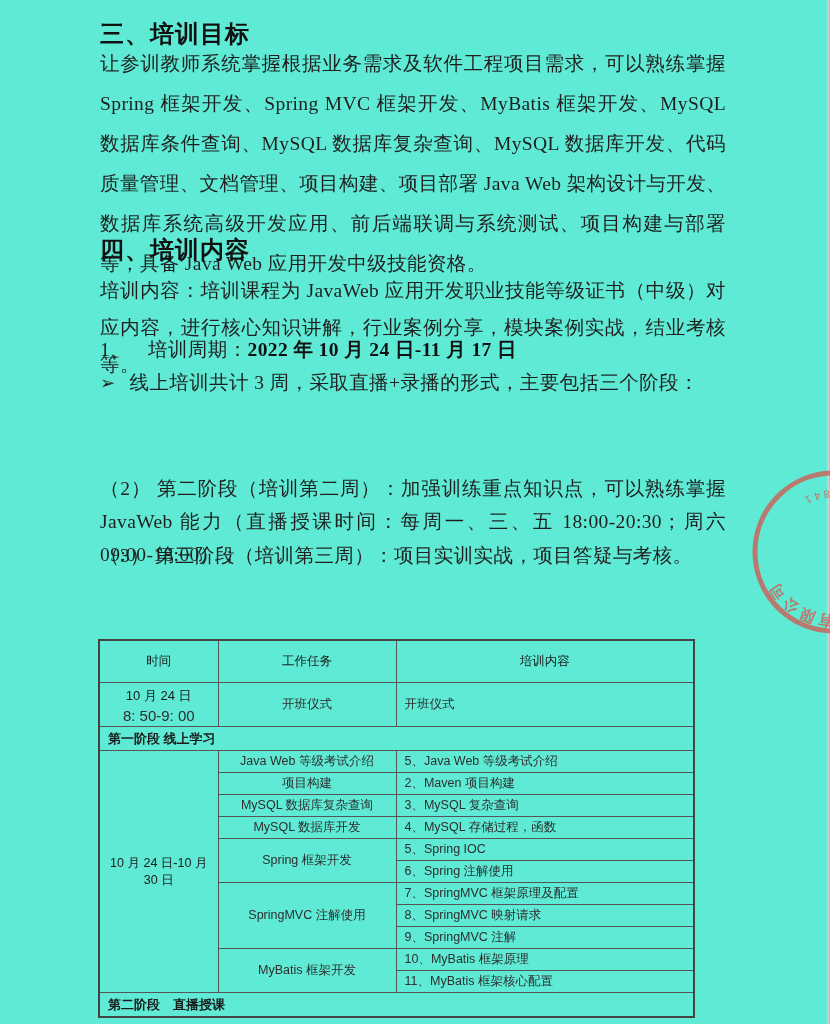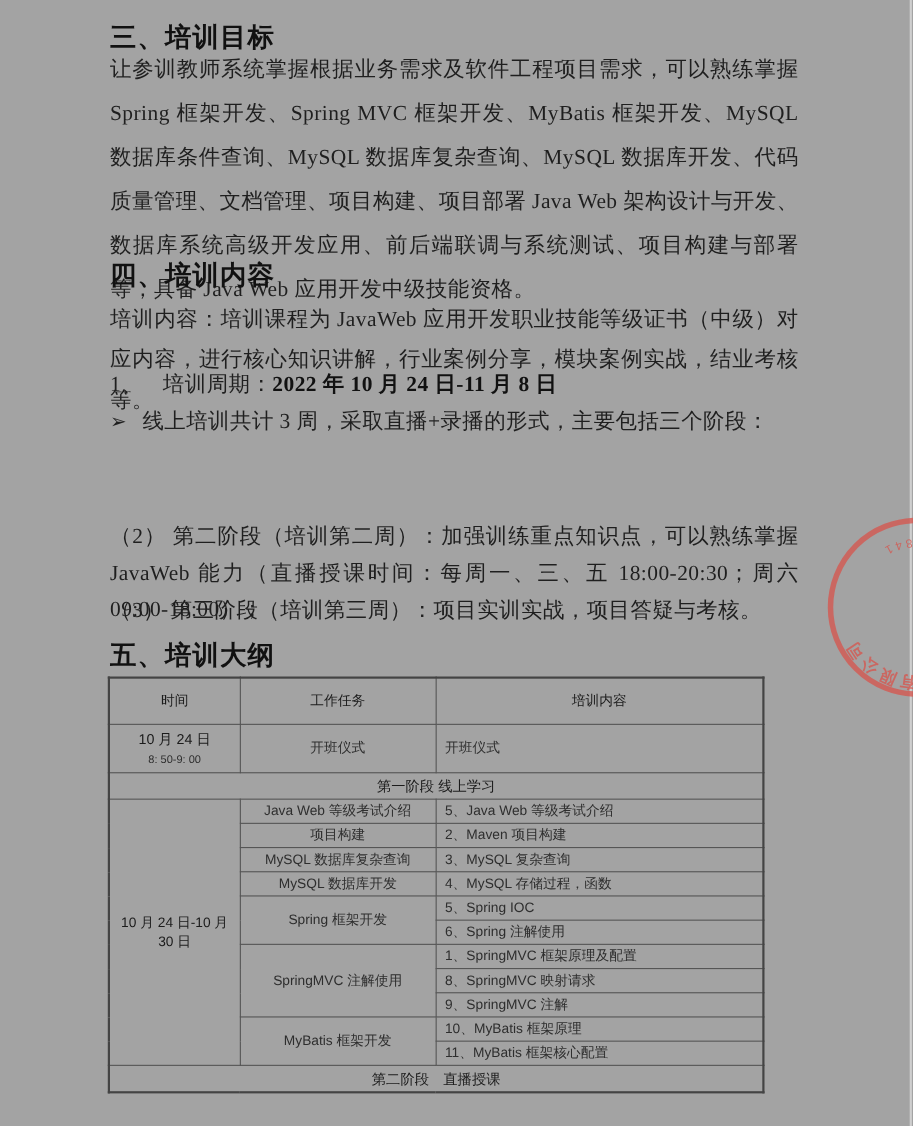--- a/index.html
+++ b/index.html
@@ -1,17 +1,17 @@
 <!DOCTYPE html>
 <html><head>
 <meta charset="utf-8">
 <style>
   html,body{margin:0;padding:0;background:#e9e9e9;}
   .page{
-    position:relative;width:830px;height:1024px;background:#a3a3a3;
+    position:relative;width:830px;height:1024px;background:#5eead4;
     overflow:hidden;font-family:"Liberation Serif","DejaVu Serif",serif;
     color:#222;margin:0 auto;
   }
   .edge-line{position:absolute;top:0;right:1px;width:2px;height:100%;background:#cfcfcf;}
   .abs{position:absolute;left:100px;width:626px;}
   h2.sec{
     font-size:24px;font-weight:bold;color:#111;margin:0;letter-spacing:1px;
   }
   p.body{
     margin:0;font-size:19.5px;line-height:40px;text-align:justify;
@@ -19,67 +19,66 @@
   }
   p.tight{line-height:37px;}
   p.tighter{line-height:33px;}
   .oneline{white-space:nowrap;}
   .bullet{display:inline-block;margin-right:14px;font-size:18px;}
   .num-indent{display:inline-block;margin-right:18px;}
   b.dt{font-weight:bold;color:#111;}
 
   
   table.sched{
-    position:absolute;left:98px;top:615px;width:595px;
+    position:absolute;left:98px;top:639px;width:595px;
     border-collapse:collapse;table-layout:fixed;
     font-family:"Liberation Sans","DejaVu Sans",sans-serif;
     color:#2e2e2e;
   }
   table.sched td,table.sched th{
     border:1px solid #555;font-size:12.5px;font-weight:normal;
     padding:0 8px;overflow:hidden;
   }
   table.sched{border:2px solid #444;}
   th.hdr{height:41px;font-size:14.5px;font-weight:bold;text-align:center;color:#1b1b1b;}
   td.center{text-align:center;}
   td.left{text-align:left;}
   tr.open-row td{height:43px;}
-  tr.banner td{height:23px;text-align:center;font-weight:normal;font-size:13px;color:#1b1b1b;}
+  tr.banner td{height:23px;font-weight:bold;font-size:13px;color:#1b1b1b;}
   tr.crow td{height:21px;}
   td.timecell{text-align:center;font-weight:bold;font-size:13px;color:#1b1b1b;}
   .tdate{font-weight:normal;font-size:13px;color:#1b1b1b;line-height:22px;}
-  .trange{font-weight:normal;font-size:10px;line-height:18px;}
+  .trange{font-weight:normal;font-size:15px;line-height:18px;}
 
   
   .seal{position:absolute;left:734px;top:452px;width:200px;height:200px;opacity:0.82;}
 </style>
 </head>
 <body>
 
 <div class="page">
   <div class="edge-line"></div>
 
   <h2 class="sec abs" style="top:18px">三、培训目标</h2>
   <p class="body abs" style="top:44px">让参训教师系统掌握根据业务需求及软件工程项目需求，可以熟练掌握 Spring 框架开发、Spring MVC 框架开发、MyBatis 框架开发、MySQL 数据库条件查询、MySQL 数据库复杂查询、MySQL 数据库开发、代码质量管理、文档管理、项目构建、项目部署 Java Web 架构设计与开发、数据库系统高级开发应用、前后端联调与系统测试、项目构建与部署等，具备 Java Web 应用开发中级技能资格。</p>
 
   <h2 class="sec abs" style="top:234px">四、培训内容</h2>
   <p class="body tight abs" style="top:272px">培训内容：培训课程为 JavaWeb 应用开发职业技能等级证书（中级）对应内容，进行核心知识讲解，行业案例分享，模块案例实战，结业考核等。</p>
 
   <p class="body abs oneline" style="top:330px">
-    <span class="num-indent">1、</span><span>培训周期：</span><b class="dt">2022 年 10 月 24 日-11 月 8 日</b>
+    <span class="num-indent">1、</span><span>培训周期：</span><b class="dt">2022 年 10 月 24 日-11 月 17 日</b>
   </p>
 
   <p class="body abs oneline" style="top:363px">
     <span class="bullet">➢</span><span>线上培训共计 3 周，采取直播+录播的形式，主要包括三个阶段：</span>
   </p>
 
   <p class="body tighter abs" style="top:472px">（2） 第二阶段（培训第二周）：加强训练重点知识点，可以熟练掌握 JavaWeb 能力（直播授课时间：每周一、三、五 18:00-20:30；周六 09:00-18:00）；</p>
   <p class="body abs oneline" style="top:536px">（3） 第三阶段（培训第三周）：项目实训实战，项目答疑与考核。</p>
 
-  <h2 class="sec abs" style="top:580px">五、培训大纲</h2>
 
   <table class="sched">
     <colgroup>
         <col style="width:119px">
         <col style="width:178px">
         <col style="width:298px">
       </colgroup>
     <tbody>
         <tr>
       <th class="hdr">时间</th>
@@ -116,21 +115,21 @@
     </tr>
     <tr class="crow">
       <td class="center" rowspan="2">Spring 框架开发</td>
       <td class="left">5、Spring IOC</td>
     </tr>
     <tr class="crow">
       <td class="left">6、Spring 注解使用</td>
     </tr>
     <tr class="crow">
       <td class="center" rowspan="3">SpringMVC 注解使用</td>
-      <td class="left">1、SpringMVC 框架原理及配置</td>
+      <td class="left">7、SpringMVC 框架原理及配置</td>
     </tr>
     <tr class="crow">
       <td class="left">8、SpringMVC 映射请求</td>
     </tr>
     <tr class="crow">
       <td class="left">9、SpringMVC 注解</td>
     </tr>
     <tr class="crow">
       <td class="center" rowspan="2">MyBatis 框架开发</td>
       <td class="left">10、MyBatis 框架原理</td>

